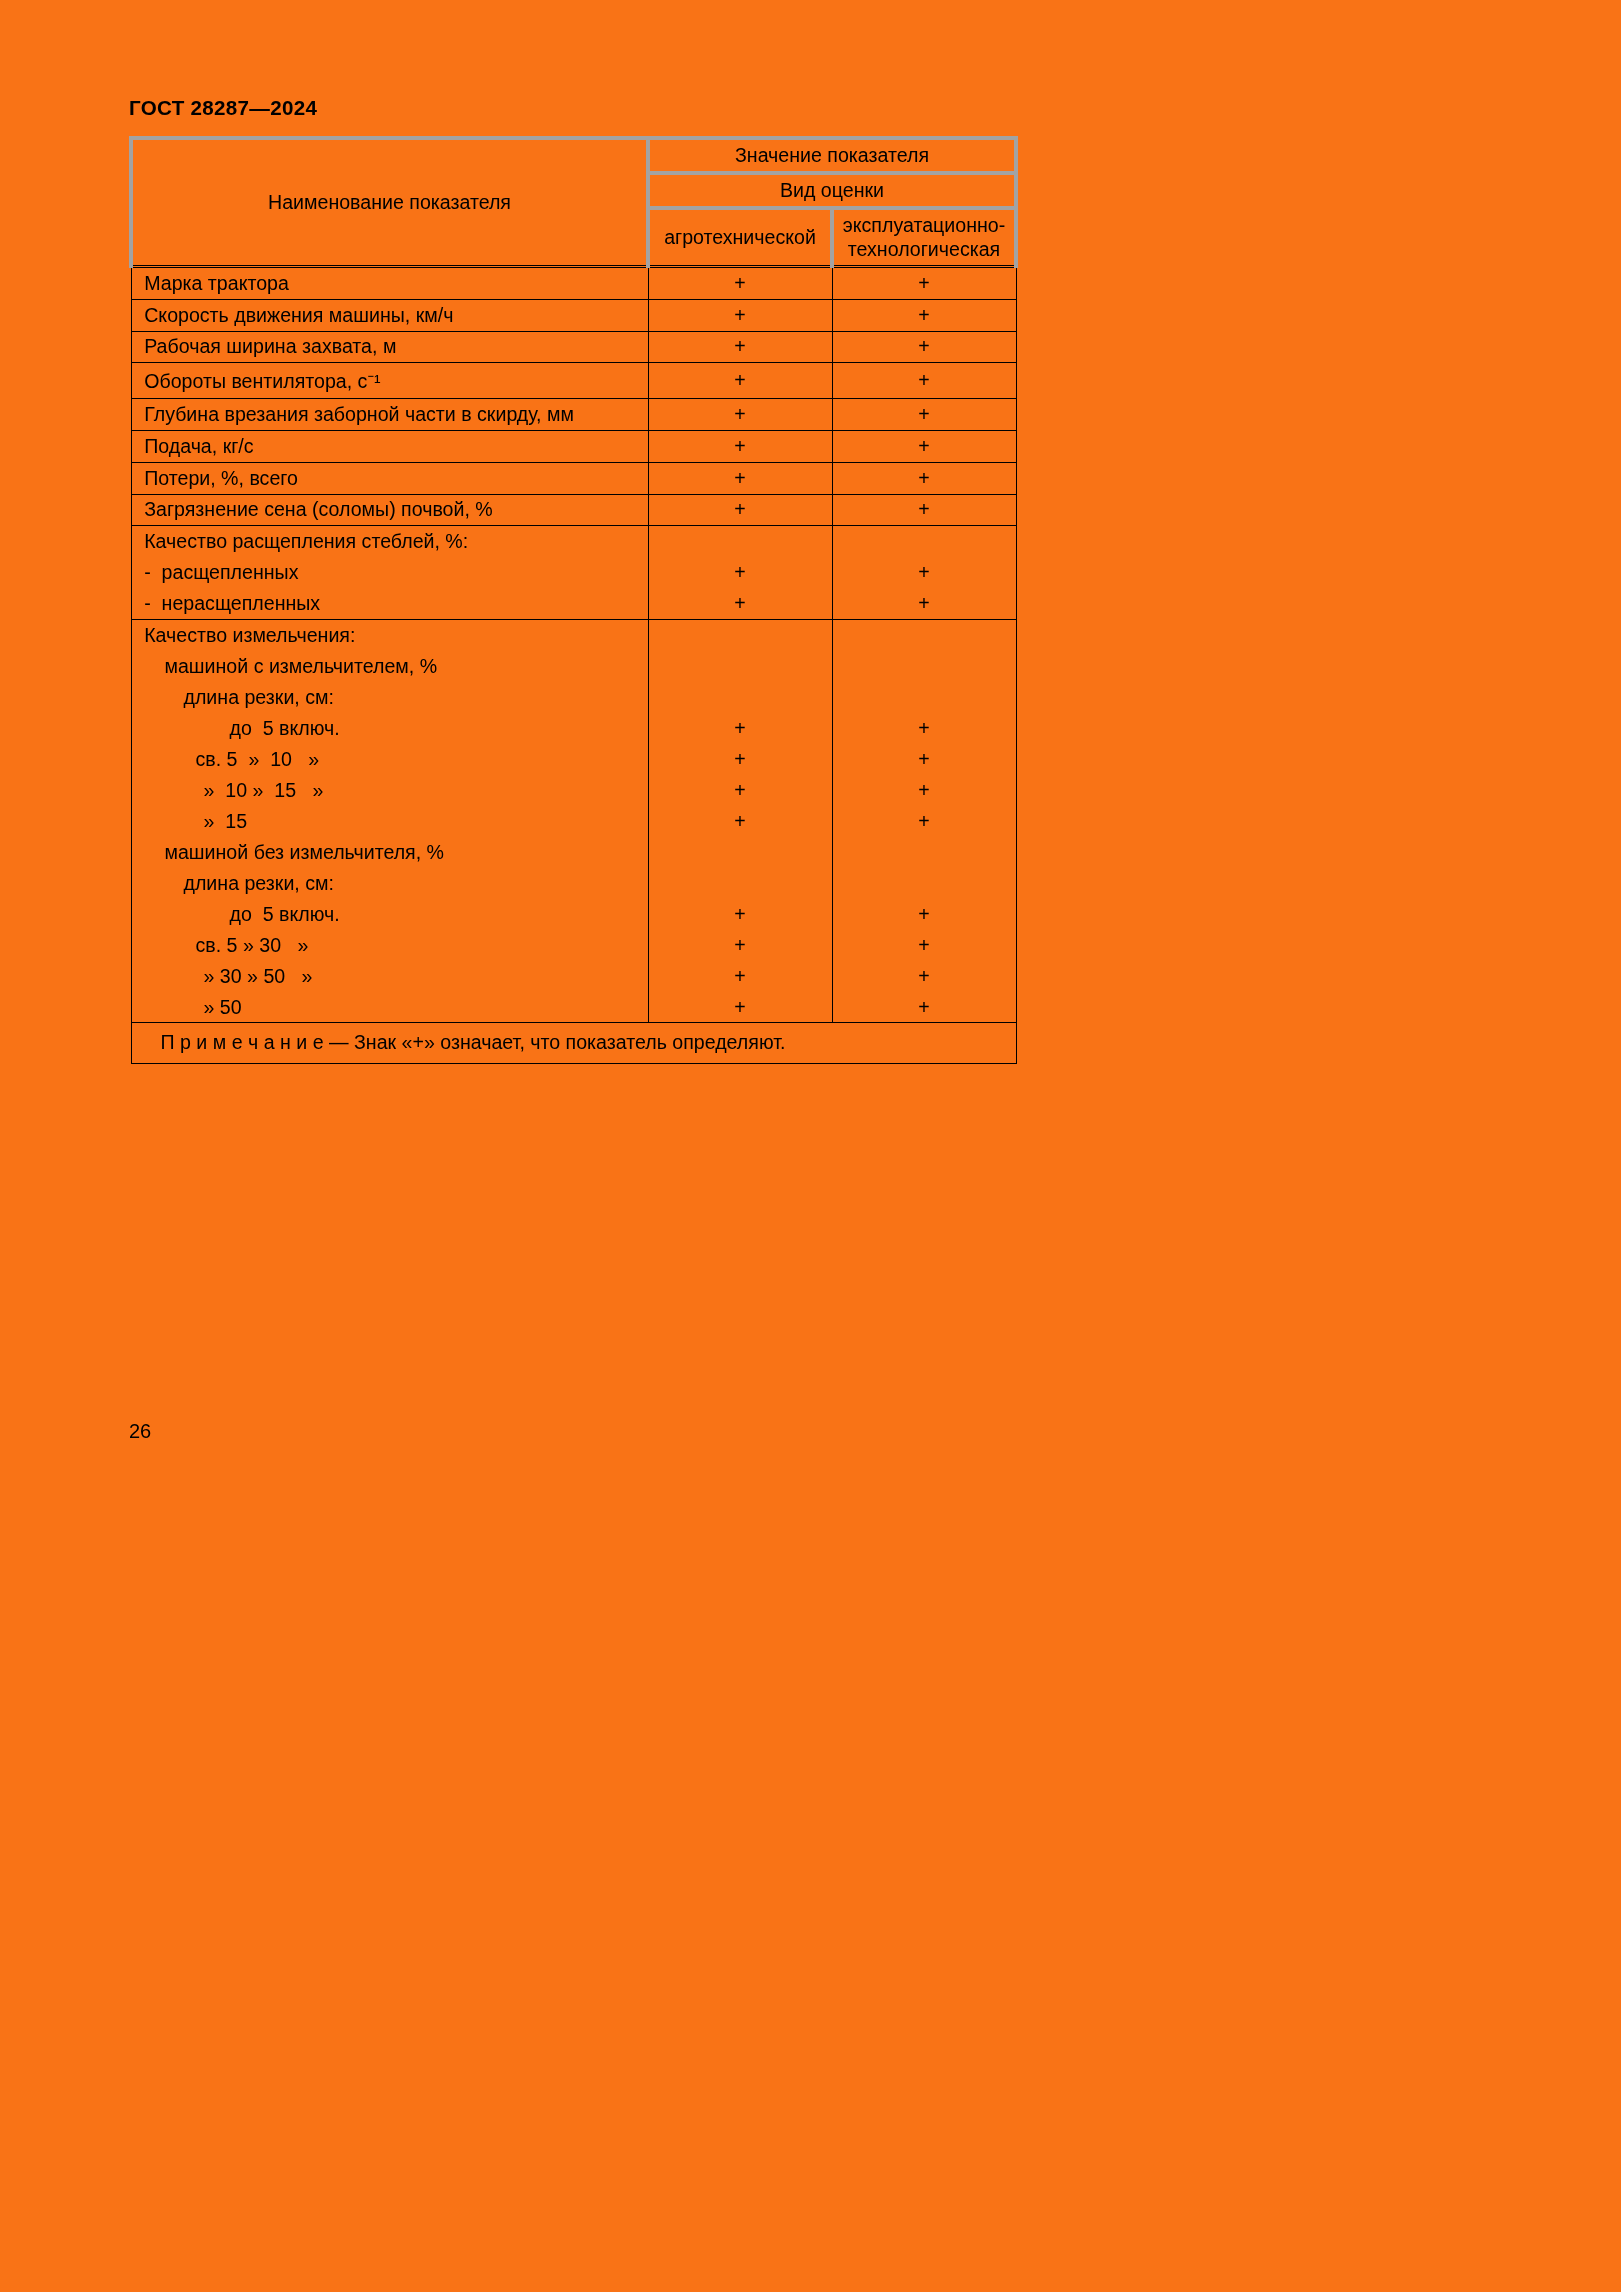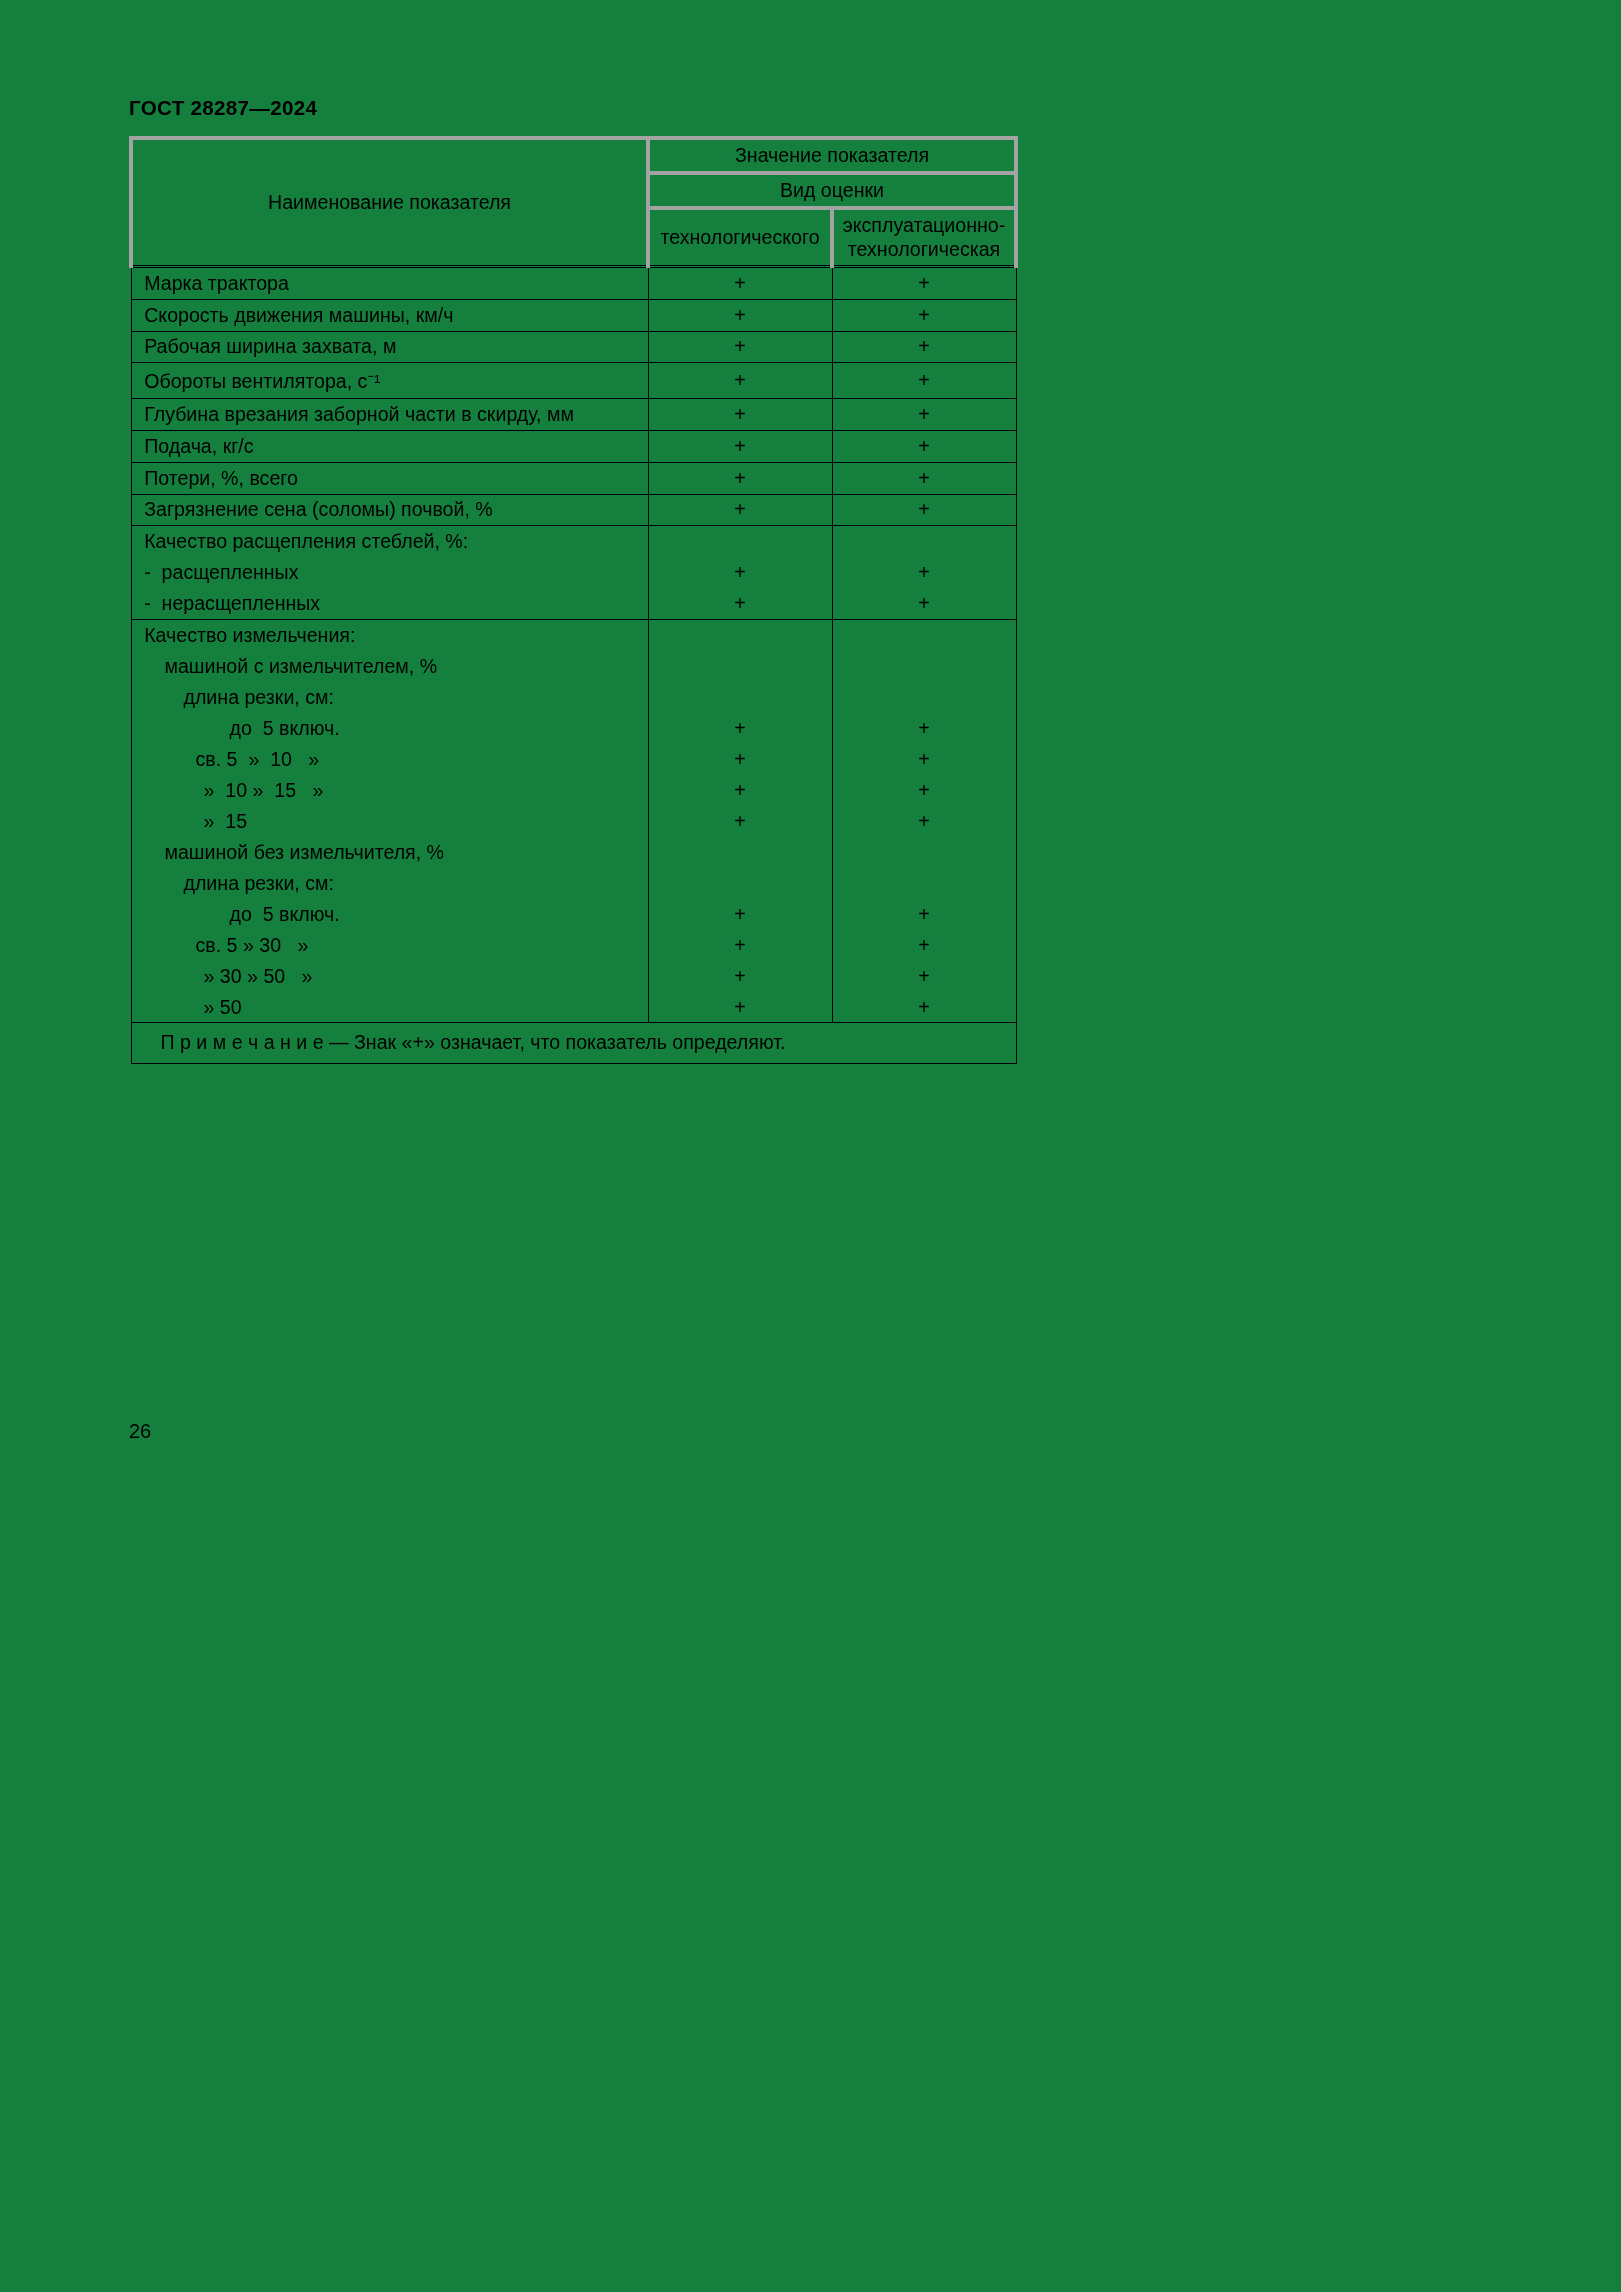--- a/index.html
+++ b/index.html
@@ -6,21 +6,21 @@
     margin: 0;
     padding: 0;
     background: #ffffff;
     font-family: "Liberation Sans", sans-serif;
     color: #000000;
   }
   .page {
     position: relative;
     width: 1621px;
     height: 2293px;
-    background: #15803d;
+    background: #f97316;
     overflow: hidden;
   }
   .content {
     position: absolute;
     left: 129px;
     top: 0;
     width: 885px;
   }
   .doc-code {
     margin-top: 96px;
@@ -112,21 +112,21 @@
       </colgroup>
       <thead>
         <tr class="h1">
           <td rowspan="3" class="hd hdr-bottom">Наименование показателя</td>
           <td colspan="2" class="hd">Значение показателя</td>
         </tr>
         <tr class="h2">
           <td colspan="2" class="hd">Вид оценки</td>
         </tr>
         <tr class="h3">
-          <td class="hd hdr-bottom">технологического</td>
+          <td class="hd hdr-bottom">агротехнической</td>
           <td class="hd hdr-bottom">эксплуатационно-технологическая</td>
         </tr>
       </thead>
       <tbody class="rows">
           <tr class="sec-end">
             <td class="cell-label lvl-0">Марка трактора</td>
             <td class="cell-value">+</td>
             <td class="cell-value">+</td>
           </tr>
           <tr class="sec-end">

